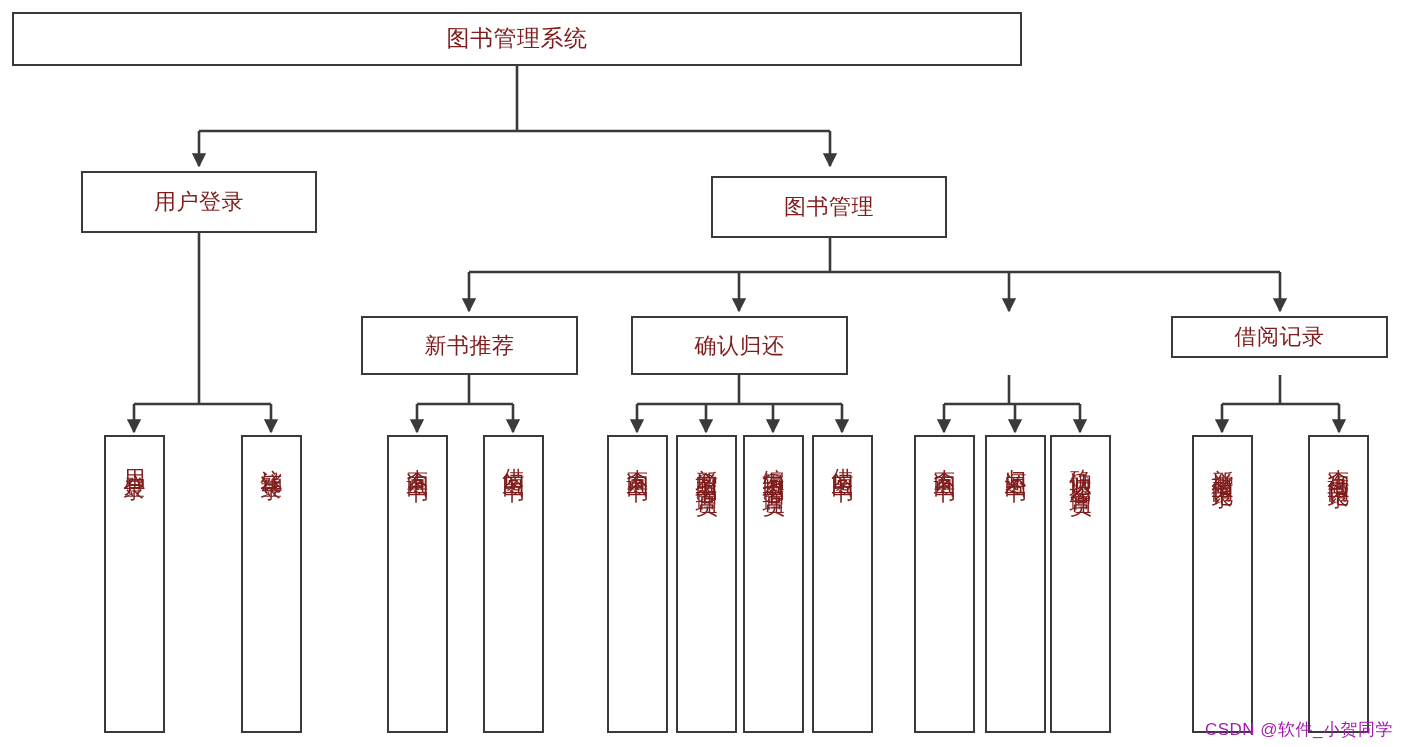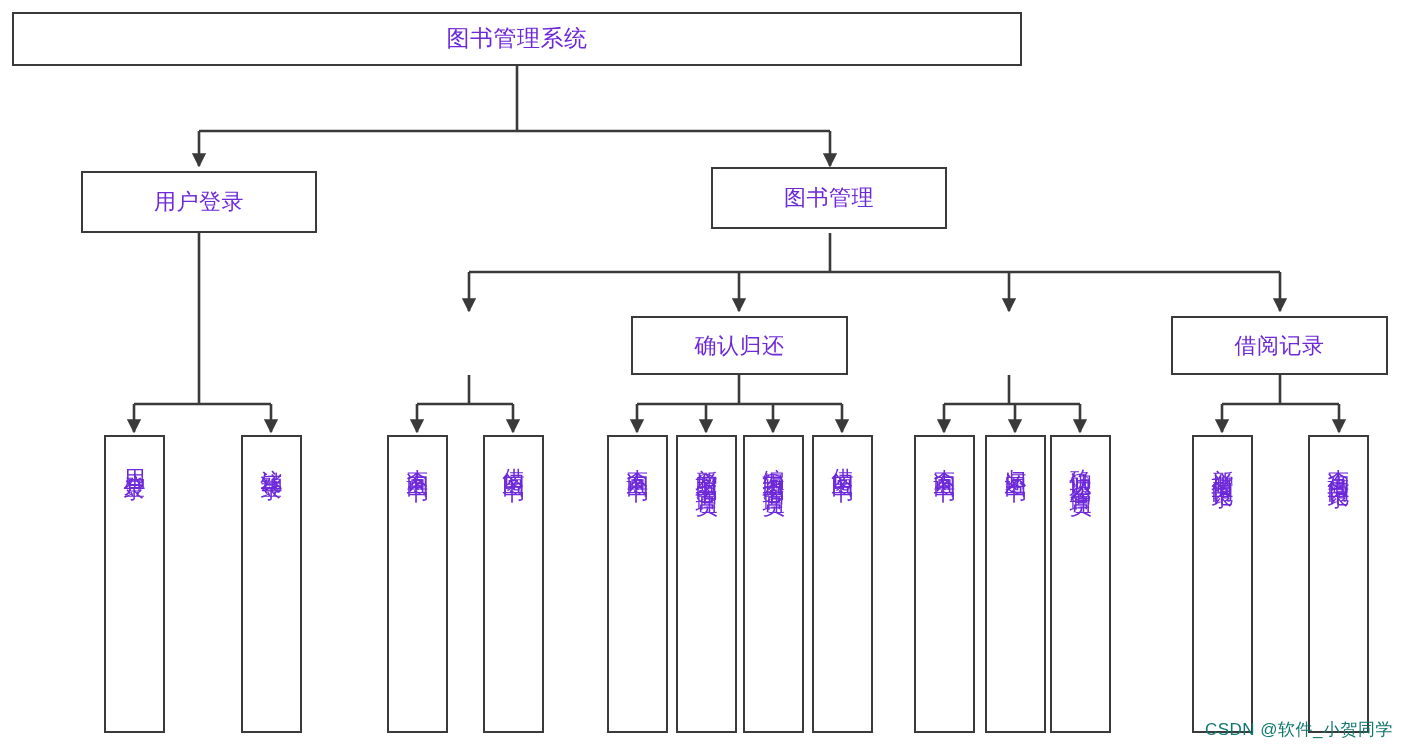--- a/index.html
+++ b/index.html
@@ -27,21 +27,21 @@
     pointer-events: none;
   }
   .node {
     position: absolute;
     box-sizing: border-box;
     background: #ffffff;
     border: 2px solid #3a3a3a;
     display: flex;
     align-items: center;
     justify-content: center;
-    color: #6d28d9;
+    color: #7f1d1d;
     z-index: 2;
   }
   .node-label {
     display: block;
     text-align: center;
     line-height: 1.18;
     letter-spacing: 0.5px;
     white-space: pre-wrap;
   }
   
@@ -63,21 +63,21 @@
     font-size: 22px;
     line-height: 1.0;
     letter-spacing: 4px;
     white-space: nowrap;
   }
   #watermark {
     position: absolute;
     right: 12px;
     bottom: 6px;
     font-size: 17px;
-    color: #0f766e;
+    color: #a21caf;
     letter-spacing: 0.5px;
     z-index: 3;
     user-select: none;
     white-space: nowrap;
   }
 </style>
 </head>
 <body>
 
 <div id="diagram-canvas">
@@ -132,28 +132,31 @@
     </g>
   </svg>
 
   <div class="node horiz root" style="left:12px; top:12px; width:1010px; height:54px;">
     <span class="node-label">图书管理系统</span>
   </div>
 
   <div class="node horiz" style="left:81px; top:171px; width:236px; height:62px;">
     <span class="node-label">用户登录</span>
   </div>
-  <div class="node horiz" style="left:711px; top:167px; width:236px; height:62px;">
+  <div class="node horiz" style="left:711px; top:176px; width:236px; height:62px;">
     <span class="node-label">图书管理</span>
   </div>
 
+  <div class="node horiz" style="left:361px; top:316px; width:217px; height:59px;">
+    <span class="node-label">新书推荐</span>
+  </div>
   <div class="node horiz" style="left:631px; top:316px; width:217px; height:59px;">
     <span class="node-label">确认归还</span>
   </div>
-  <div class="node horiz" style="left:1171px; top:316px; width:217px; height:59px;">
+  <div class="node horiz" style="left:1171px; top:316px; width:217px; height:42px;">
     <span class="node-label">借阅记录</span>
   </div>
 
   <div class="node vert" style="left:104px; top:435px; width:61px; height:298px;">
     <span class="node-label">用户登录</span>
   </div>
   <div class="node vert" style="left:241px; top:435px; width:61px; height:298px;">
     <span class="node-label">注销登录</span>
   </div>
 

